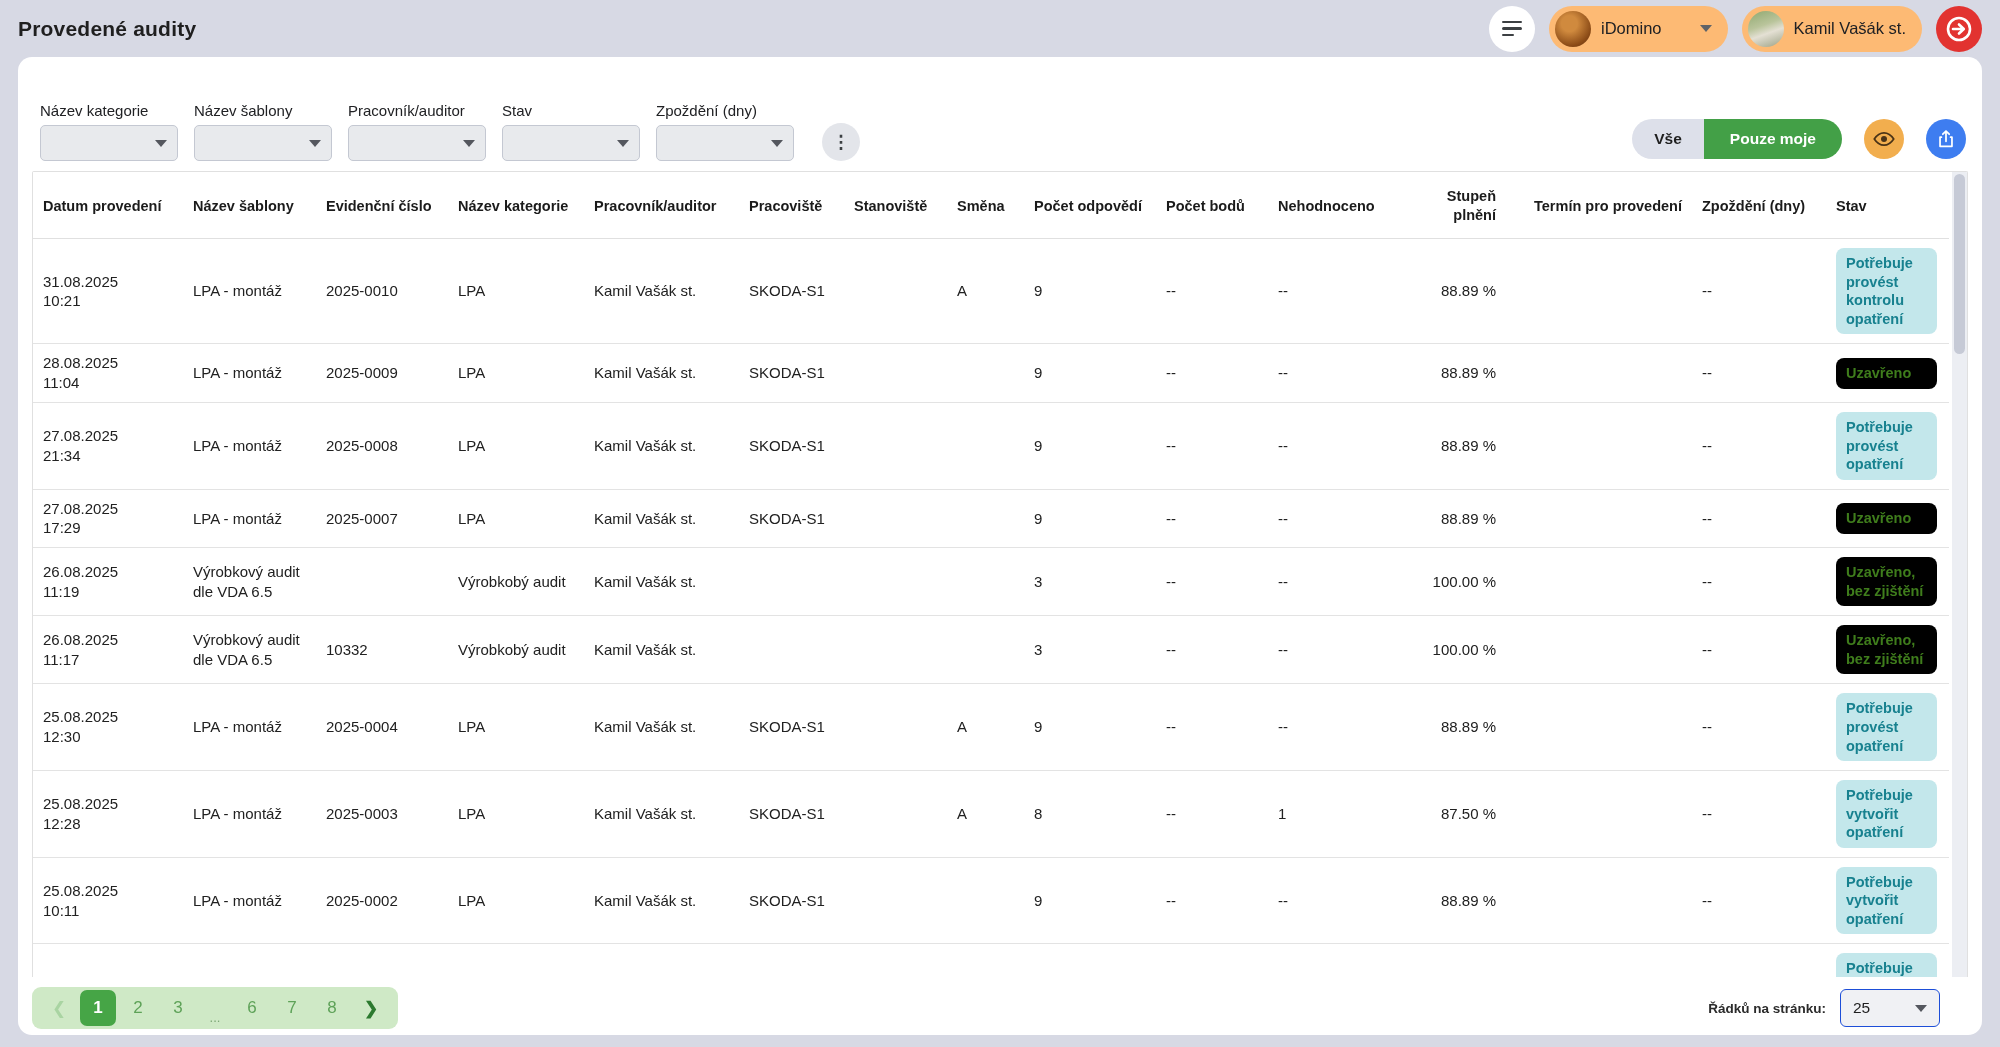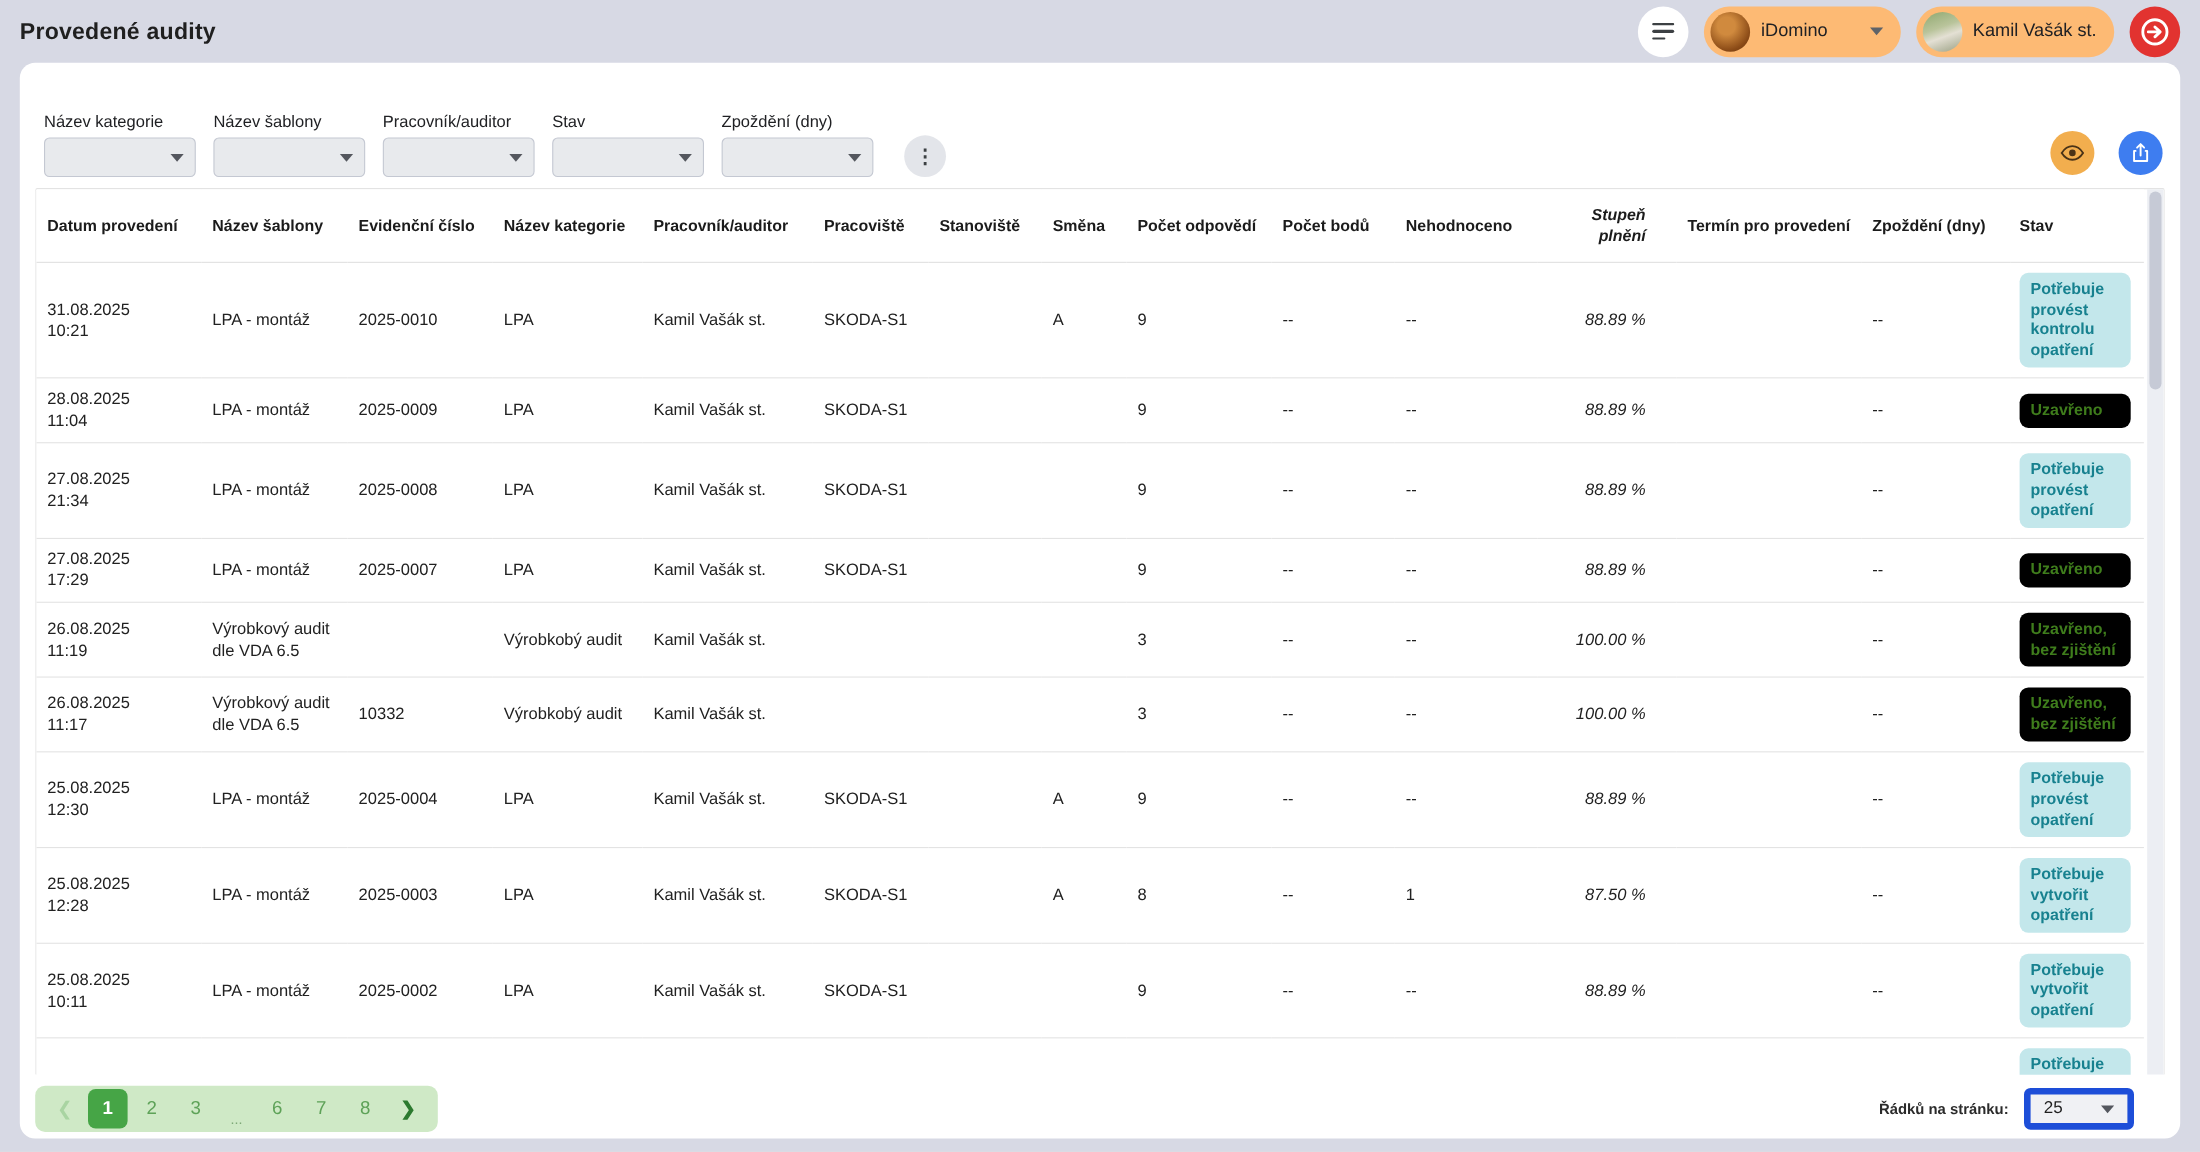--- a/index.html
+++ b/index.html
@@ -47,41 +47,41 @@
 
   
   .table-wrap { margin-top:10px; height:806px; overflow:hidden; position:relative; border:1px solid #e0e0e0; border-bottom:none; border-radius:2px 2px 0 0; }
   table { border-collapse:collapse; table-layout:fixed; width:1916px; }
   th, td { text-align:left; vertical-align:middle; padding:9px 10px; font-size:15px; line-height:1.32; word-wrap:break-word; }
   thead th { font-size:14.5px; font-weight:700; color:#1b1b1b; padding:15px 10px 13px 10px; border-bottom:1px solid #e0e0e0; background:#fff; }
   tbody tr { border-bottom:1px solid #e3e3e3; }
   tbody td { color:#212121; }
   .c1{width:150px}.c2{width:133px}.c3{width:132px}.c4{width:136px}.c5{width:155px}
   .c6{width:105px}.c7{width:103px}.c8{width:77px}.c9{width:132px}.c10{width:112px}
-  .c11{width:130px}.c12{width:126px; text-align:right; padding-right:28px;font-style:italic;}
+  .c11{width:130px}.c12{width:126px; text-align:right; padding-right:28px;}
   .c13{width:168px}.c14{width:136px}.c15{width:121px; padding-left:8px;}
   .dt-line { display:block; }
   .badge { display:inline-block; width:101px; padding:6px 6px 6px 10px; border-radius:8px; font-size:14.5px; font-weight:700; line-height:1.28; }
   .badge.teal { background:#c3e7eb; color:#17818f; }
   .badge.green { background:#000000; color:#3f7d1c; }
   .scroll-track { position:absolute; top:0; right:0; width:15px; height:100%; background:#eceef3; }
   .scroll-thumb { position:absolute; top:2px; right:2px; width:11px; height:180px; border-radius:6px; background:#c6cad6; }
 
   
   .card-footer { display:flex; align-items:center; justify-content:space-between; margin-top:10px; height:42px; }
   .pagination { display:flex; align-items:center; background:#cfe9c6; border-radius:9px; height:42px; padding:0 10px; gap:4px; }
   .page-btn { width:36px; height:36px; border:none; background:transparent; color:#5ea258; font-size:17px; border-radius:7px; cursor:pointer; font-family:inherit; }
   .page-btn.active { background:#46a546; color:#fff; font-weight:700; }
   .page-ellipsis { width:30px; text-align:center; color:#7da877; font-size:13px; align-self:flex-end; padding-bottom:4px; }
   .chev { width:34px; height:36px; border:none; background:transparent; font-size:17px; display:flex; align-items:center; justify-content:center; cursor:pointer; }
   .chev.prev { color:#a9d4a2; }
   .chev.next { color:#2c7a2f; font-weight:700; }
   .rows-per-page { display:flex; align-items:center; gap:14px; padding-right:28px; }
   .rpp-label { font-size:13.5px; font-weight:700; color:#2b2b2b; }
-  .rpp-select { width:100px; height:38px; background:#f0f1f4; border:6px solid #1d4ed8; border-radius:6px; display:flex; align-items:center; padding:0 12px; font-size:15.5px; cursor:pointer; }
+  .rpp-select { width:100px; height:38px; background:#f0f1f4; border:1px solid #1d4ed8; border-radius:6px; display:flex; align-items:center; padding:0 12px; font-size:15.5px; cursor:pointer; }
   .rpp-select .caret { margin-left:auto; border-top-color:#54575e; }
 </style>
 </head>
 <body>
 
 <header class="topbar">
   <h1 class="page-title">Provedené audity</h1>
   <div class="topbar-right">
     <button class="circle-btn">
       <span class="sort-lines">
@@ -143,20 +143,24 @@
         <div class="filter">
           <span class="filter-label">Zpoždění (dny)</span>
           <div class="filter-select">
             <span class="filter-value"></span>
             <span class="caret"></span>
           </div>
         </div>
       </div>
     <button class="more-btn">⋮</button>
     <div class="filter-spacer"></div>
+    <div class="view-toggle">
+      <button class="toggle-all">Vše</button>
+      <button class="toggle-mine">Pouze moje</button>
+    </div>
     <button class="round-ico eye-btn">
       <svg width="24" height="24" viewBox="0 0 24 24">
         <path d="M12 5.8 C6.8 5.8 3.2 10.6 2.3 12 C3.2 13.4 6.8 18.2 12 18.2 C17.2 18.2 20.8 13.4 21.7 12 C20.8 10.6 17.2 5.8 12 5.8 Z" fill="none" stroke="#4a3317" stroke-width="1.7"></path>
         <circle cx="12" cy="12" r="3" fill="#4a3317"></circle>
       </svg>
     </button>
     <button class="round-ico share-btn">
       <svg width="22" height="22" viewBox="0 0 24 24">
         <path d="M7 10 H5.5 V20 H18.5 V10 H17" fill="none" stroke="#ffffff" stroke-width="1.9" stroke-linecap="round" stroke-linejoin="round"></path>
         <path d="M12 14.5 V3.5 M8.5 6.8 L12 3.3 L15.5 6.8" fill="none" stroke="#ffffff" stroke-width="1.9" stroke-linecap="round" stroke-linejoin="round"></path>

